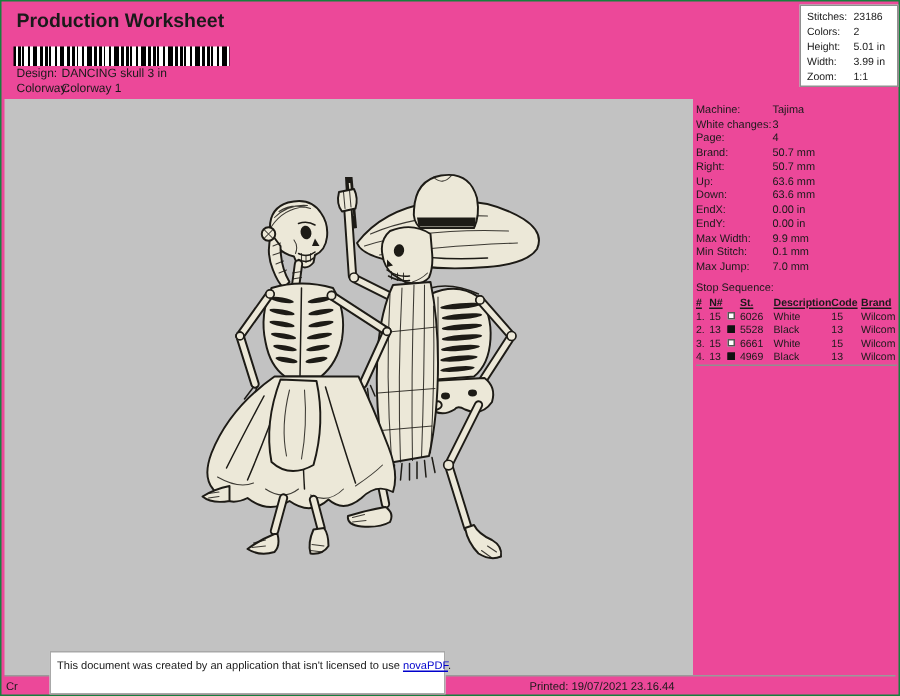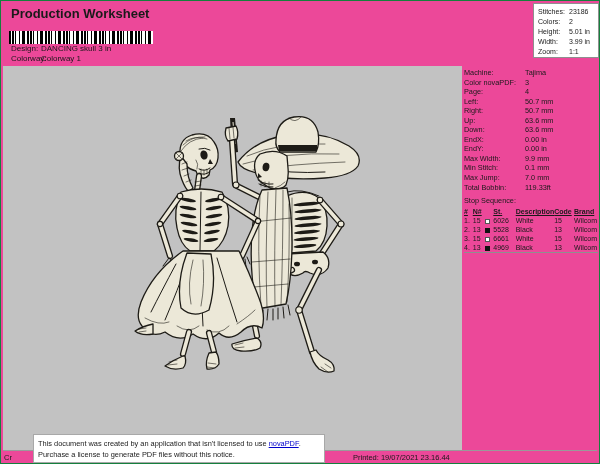--- a/index.html
+++ b/index.html
@@ -39,39 +39,39 @@
   .outl { fill:#ece8d8; stroke:#1d1b16; stroke-width:1.3; stroke-linejoin:round; }
   .bone-u { stroke:#1d1b16; stroke-width:6.2; fill:none; stroke-linecap:round; }
   .bone-o { stroke:#ece8d8; stroke-width:3.6; fill:none; stroke-linecap:round; }
   .lin  { stroke:#1d1b16; stroke-width:1; fill:none; stroke-linecap:round; }
   .lin2 { stroke:#1d1b16; stroke-width:0.7; fill:none; opacity:.85; stroke-linecap:round; }
   .dark { fill:#1d1b16; stroke:none; }
   .joint{ fill:#ece8d8; stroke:#1d1b16; stroke-width:1.1; }
   
   .panel { position:absolute; left:463px; top:67px; width:134px; font-size:7.3px; }
   .panel .row { display:flex; line-height:9.55px; white-space:nowrap; }
-  .panel .row .lab { width:61px; }
+  .panel .row .lab { width:51px; }
   .stopseq-title { margin-top:4px; line-height:10px; }
   table.stopseq { border-collapse:collapse; margin-top:1px; font-size:7px; width:134px; }
   table.stopseq th { font-weight:bold; text-decoration:underline; text-align:left; padding:0; line-height:9px; }
   table.stopseq td { padding:0; line-height:9px; white-space:nowrap; }
   table.stopseq { border-bottom:1px solid #8f8f8f; }
   .c1{width:9px;} .c2{width:12px;} .c3{width:9px;} .c4{width:23px;} .c5{width:37px;} .c6{width:20px;} .c7{width:24px;}
   .chip { display:inline-block; width:5px; height:5px; vertical-align:-0.5px; }
   .chip[data-color="white"] { background:#fff; border:1px solid #555; }
   .chip[data-color="black"] { background:#111; border:1px solid #111; }
   
   .footer-line { position:absolute; left:2px; right:2px; top:449px; border-top:1px solid #9a9a9a; }
   .footer-text { position:absolute; top:451.5px; font-size:7.5px; white-space:nowrap; }
   .ft-cr { left:3px;text-align:right; }
   .ft-printed { left:352px; }
   .ft-page { right:6px;margin-top:37px; }
   
   .notice {
-    position:absolute; left:32px; top:433px; width:292px; height:29px;
+    position:absolute; left:32px; top:433px; width:264px; height:29px;
     background:#fff; border:1px solid #a8a8a8; padding:2.5px 4px; font-size:7.4px; line-height:11px;
     white-space:nowrap; z-index:5;
   }
   .notice a { color:#0000cc; text-decoration:underline; cursor:pointer; }
 </style>
 </head>
 <body>
 
 <div class="page">
 
@@ -254,29 +254,29 @@
       </g>
     </svg>
   </div>
 
   <div class="panel">
     <div class="row">
         <span class="lab">Machine:</span>
         <span>Tajima</span>
       </div>
     <div class="row">
-        <span class="lab">Color novaPDF:</span>
+        <span class="lab">White changes:</span>
         <span>3</span>
       </div>
     <div class="row">
         <span class="lab">Page:</span>
         <span>4</span>
       </div>
     <div class="row">
-        <span class="lab">Left:</span>
+        <span class="lab">Brand:</span>
         <span>50.7 mm</span>
       </div>
     <div class="row">
         <span class="lab">Right:</span>
         <span>50.7 mm</span>
       </div>
     <div class="row">
         <span class="lab">Up:</span>
         <span>63.6 mm</span>
       </div>
@@ -296,24 +296,20 @@
         <span class="lab">Max Width:</span>
         <span>9.9 mm</span>
       </div>
     <div class="row">
         <span class="lab">Min Stitch:</span>
         <span>0.1 mm</span>
       </div>
     <div class="row">
         <span class="lab">Max Jump:</span>
         <span>7.0 mm</span>
-      </div>
-    <div class="row">
-        <span class="lab">Total Bobbin:</span>
-        <span>119.33ft</span>
       </div>
 
     <div class="stopseq-title">Stop Sequence:</div>
     <table class="stopseq">
       <tbody>
           <tr>
         <th class="c1">#</th>
         <th class="c2">N#</th>
         <th class="c3"></th>
         <th class="c4">St.</th>
@@ -361,16 +357,15 @@
       </table>
   </div>
 
   <div class="footer-line"></div>
   <div class="footer-text ft-cr">Cr</div>
   <div class="footer-text ft-printed">Printed: 19/07/2021 23.16.44</div>
   <div class="footer-text ft-page">Page 1 of 1</div>
 
   <div class="notice">
     <div><span>This document was created by an application that isn't licensed to use </span><a>novaPDF</a><span>.</span></div>
-    <div>Purchase a license to generate PDF files without this notice.</div>
   </div>
 
 </div>
 
 </body></html>

